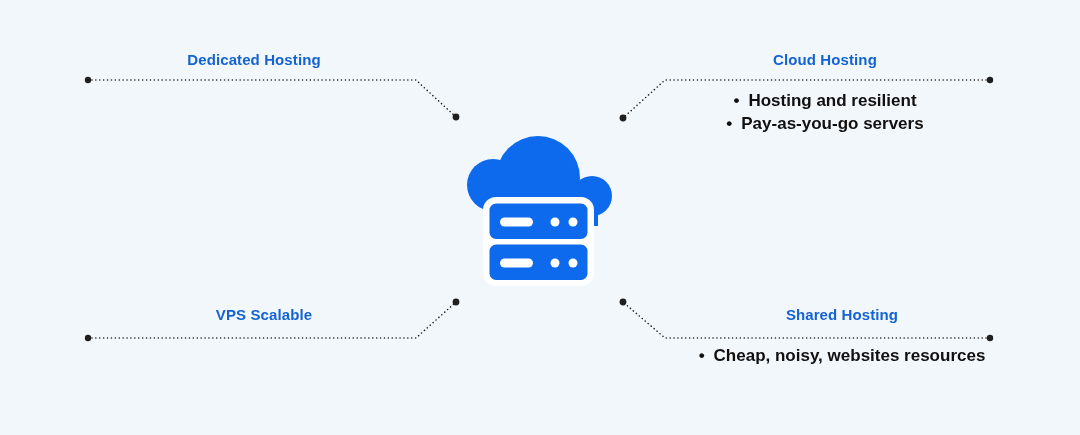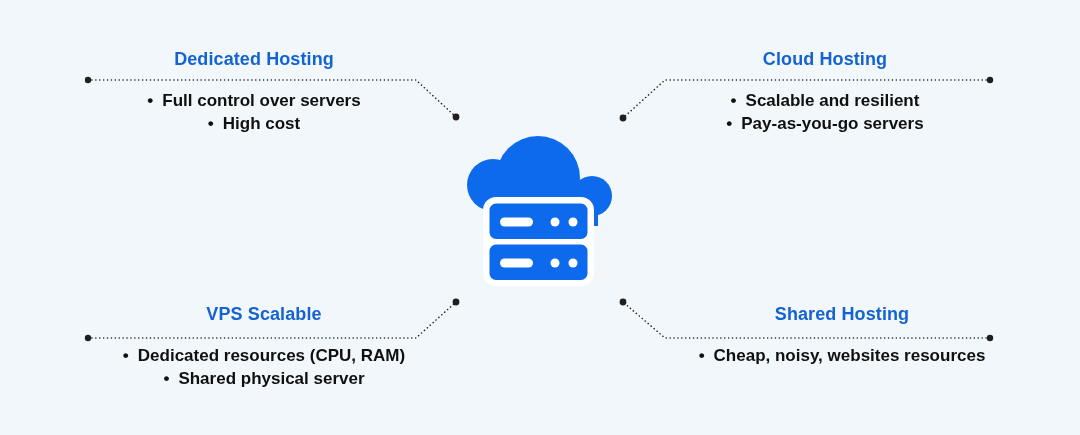--- a/index.html
+++ b/index.html
@@ -47,21 +47,21 @@
     position: absolute;
     width: 360px;
     text-align: center;
     color: var(--text);
   }
   .quad.tl { left: 74px;  top: 46px; }
   .quad.tr { left: 645px; top: 46px; }
   .quad.bl { left: 84px;  top: 301px; }
   .quad.br { left: 662px; top: 301px; }
   .qtitle {
-    font-size: 18px;
+    font-size: 15px;
     font-weight: 700;
     line-height: 27px;
     color: var(--accent);
     letter-spacing: 0.1px;
   }
   .bullets {
     margin-top: 16px;
     font-size: 17px;
     font-weight: 600;
     line-height: 23px;
@@ -120,40 +120,32 @@
       <rect class="icon-white" x="44" y="134.5" width="33" height="9" rx="4.5"></rect>
       <circle class="icon-white" cx="99" cy="98" r="4.5"></circle>
       <circle class="icon-white" cx="117" cy="98" r="4.5"></circle>
       <circle class="icon-white" cx="99" cy="139" r="4.5"></circle>
       <circle class="icon-white" cx="117" cy="139" r="4.5"></circle>
     </g>
   </svg>
 
   <div class="quad tl">
     <div class="qtitle">Dedicated Hosting</div>
-    <div class="bullets">
-      <div class="bullet">Full control over servers</div>
-      <div class="bullet">High cost</div>
-    </div>
   </div>
 
   <div class="quad tr">
     <div class="qtitle">Cloud Hosting</div>
     <div class="bullets">
-      <div class="bullet">Scalable and resilient</div>
+      <div class="bullet">Hosting and resilient</div>
       <div class="bullet">Pay-as-you-go servers</div>
     </div>
   </div>
 
   <div class="quad bl">
     <div class="qtitle">VPS Scalable</div>
-    <div class="bullets">
-      <div class="bullet">Dedicated resources (CPU, RAM)</div>
-      <div class="bullet">Shared physical server</div>
-    </div>
   </div>
 
   <div class="quad br">
     <div class="qtitle">Shared Hosting</div>
     <div class="bullets">
       <div class="bullet">Cheap, noisy, websites resources</div>
     </div>
   </div>
 
 </div>

